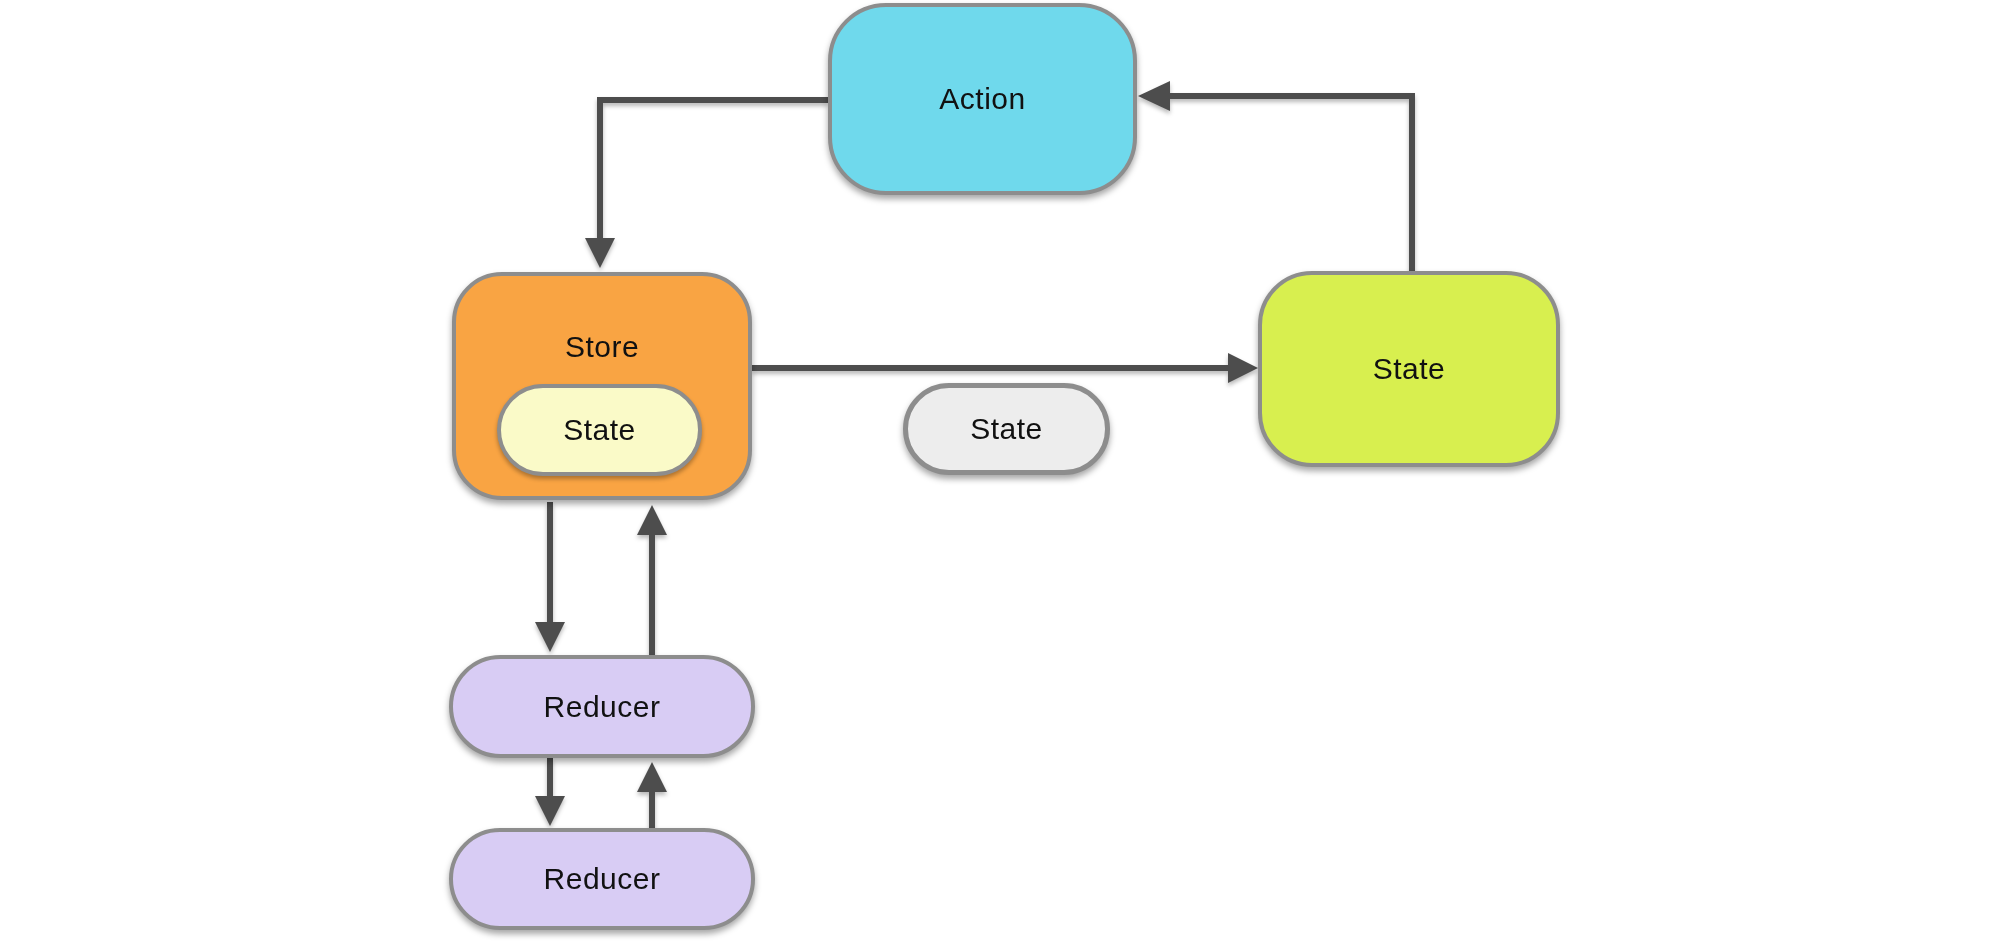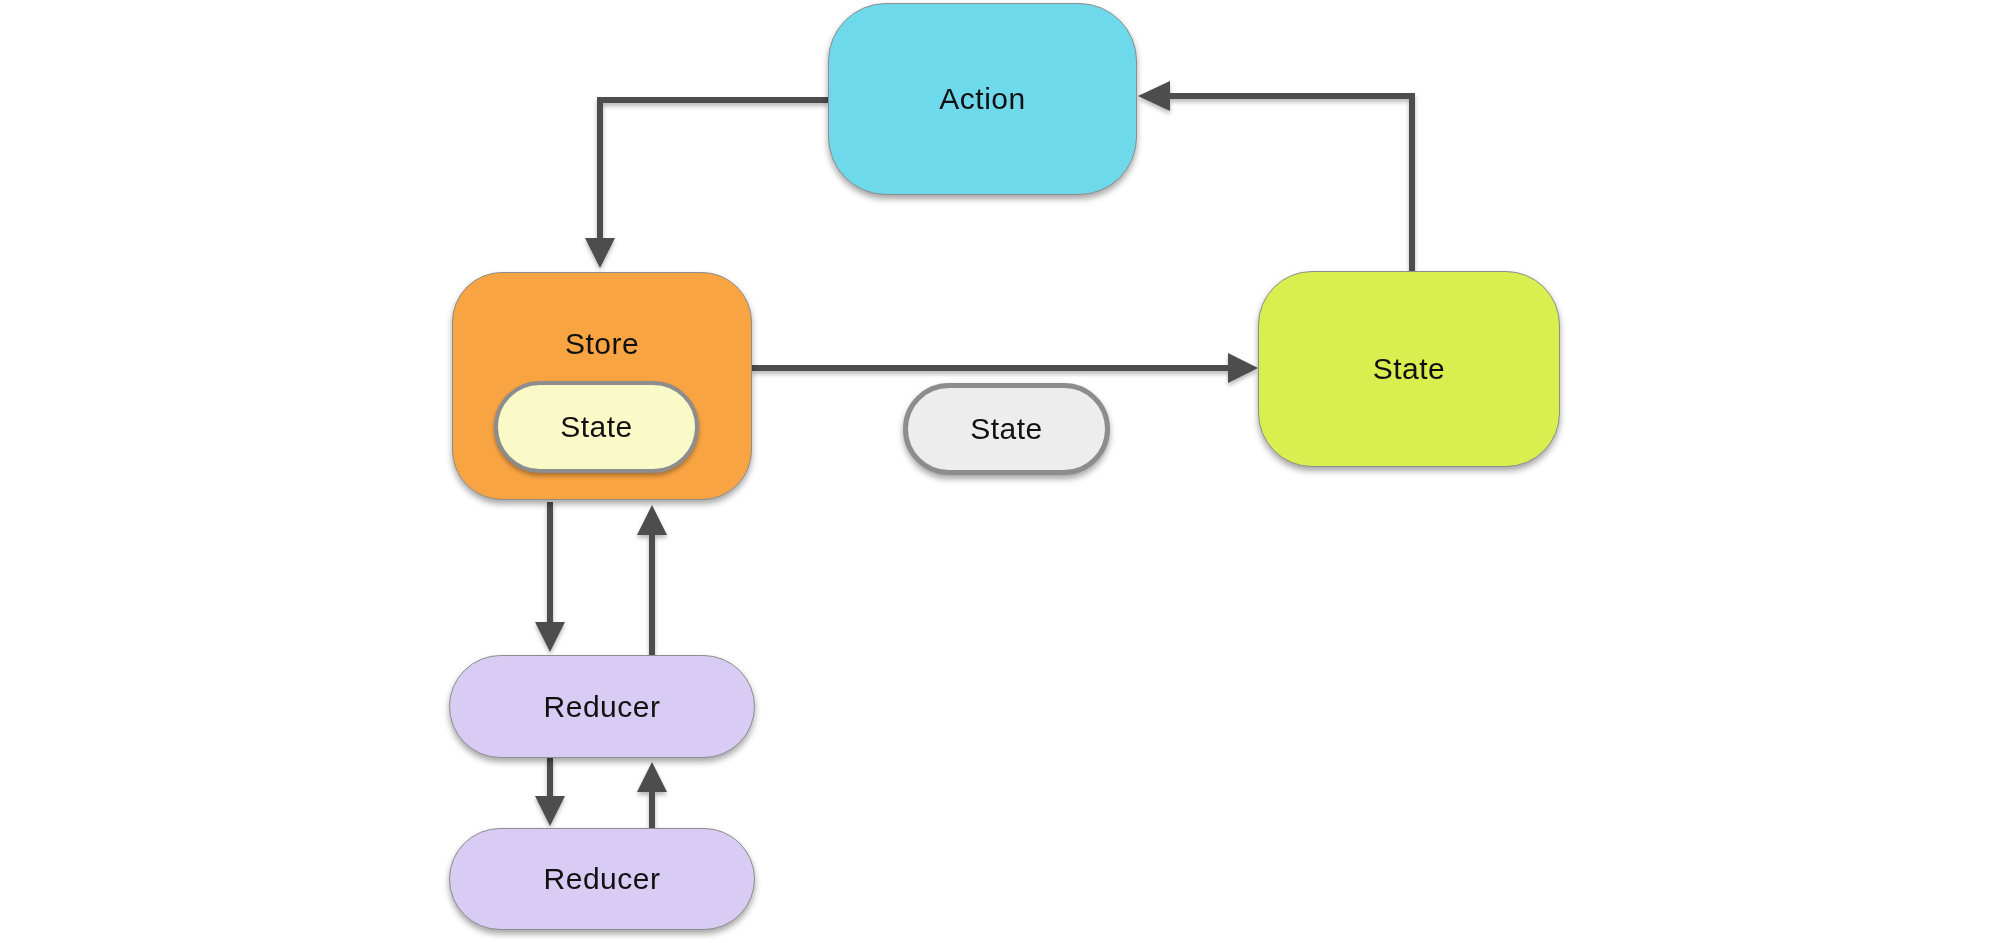--- a/index.html
+++ b/index.html
@@ -9,21 +9,21 @@
     overflow: hidden;
     font-family: "Liberation Sans", sans-serif;
   }
   .diagram {
     position: absolute;
     inset: 0;
   }
   
   .node {
     position: absolute;
-    border: 1px solid #000000; 
+    border: 4px solid #000000; 
     box-shadow: 0 4px 6px rgba(0,0,0,0.35);
     display: flex;
     align-items: center;
     justify-content: center;
   }
   .label {
     font-size: 30px;
     letter-spacing: 0.5px;
     white-space: nowrap;
   }

